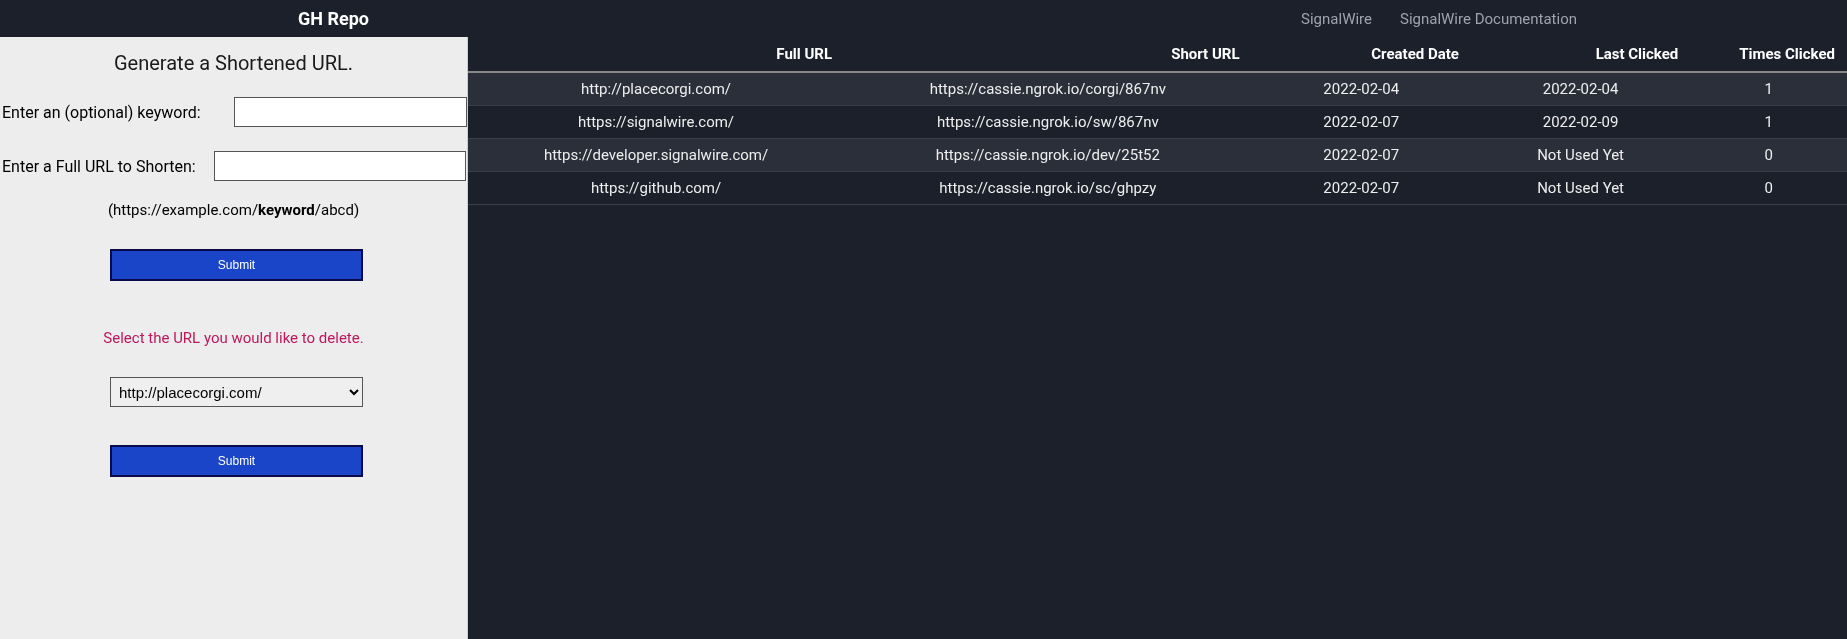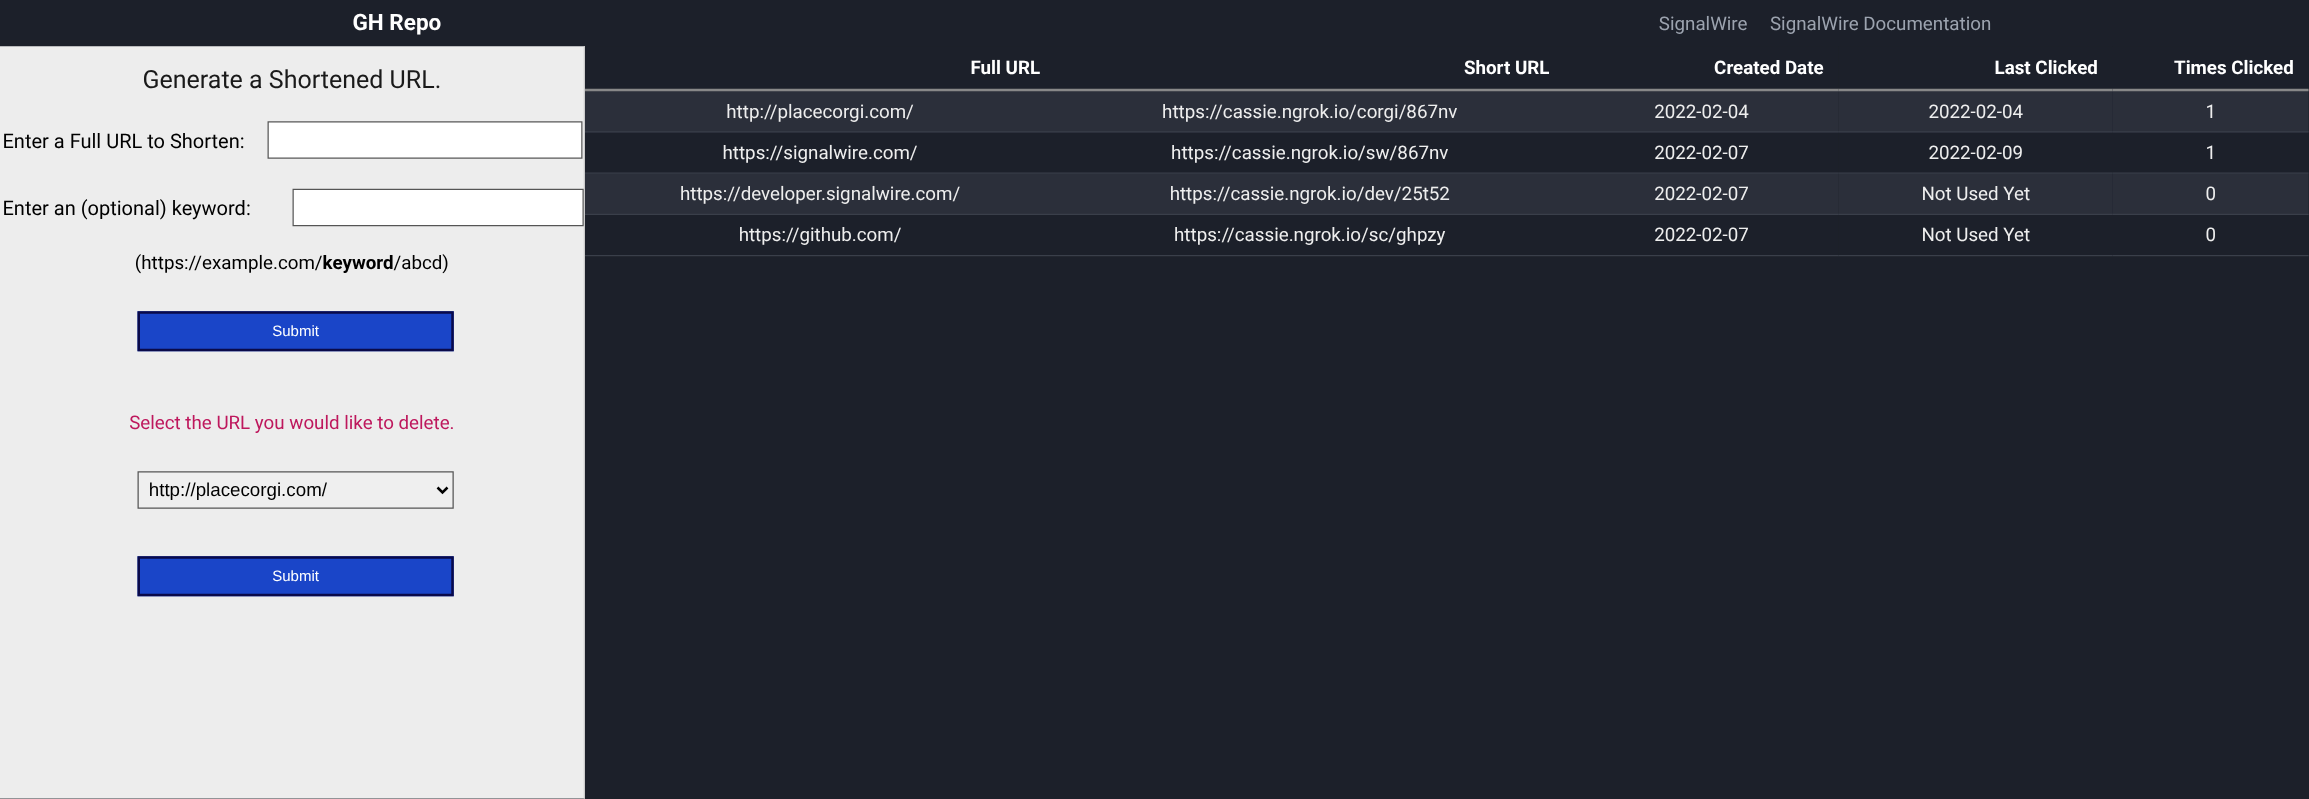--- a/index.html
+++ b/index.html
@@ -13,33 +13,33 @@
       color: #fff;
       width: 1847px;
       height: 639px;
       overflow: hidden;
     }
     .navbar {
       background: #1c202a;
       height: 37px;
       display: flex;
       align-items: center;
-      padding: 0 4px;
+      padding: 0 20px;
       justify-content: flex-end;
     }
     .nav-brand {
       color: #fff;
       font-weight: 700;
       font-size: 18px;
       margin-left: 278px;
     }
     .nav-right {
       margin-left: auto;
       display: flex;
-      gap: 18px;
+      gap: 28px;
       padding-right: 250px;
     }
     .nav-link {
       color: #9ca3af;
       font-size: 15px;
       text-decoration: none;
       cursor: pointer;
     }
     .content {
       display: flex;
@@ -177,27 +177,27 @@
   </div>
 </div>
 
 <div class="content">
   <div class="sidebar">
 
     <div>
       <h2 class="section-title">Generate a Shortened URL.</h2>
 
       <div class="form-row">
+        <label class="form-label">Enter an (optional) keyword:</label>
+        <input type="text" class="text-input input-keyword" style="">
+      </div>
+
+      <div class="form-row">
         <label class="form-label">Enter a Full URL to Shorten:</label>
         <input type="text" class="text-input input-full" style="">
-      </div>
-
-      <div class="form-row">
-        <label class="form-label">Enter an (optional) keyword:</label>
-        <input type="text" class="text-input input-keyword" style="">
       </div>
 
       <div class="hint">
         <span>(https://example.com/</span><b>keyword</b><span>/abcd)</span>
       </div>
 
       <button class="btn">Submit</button>
     </div>
 
     <div class="delete-section">

